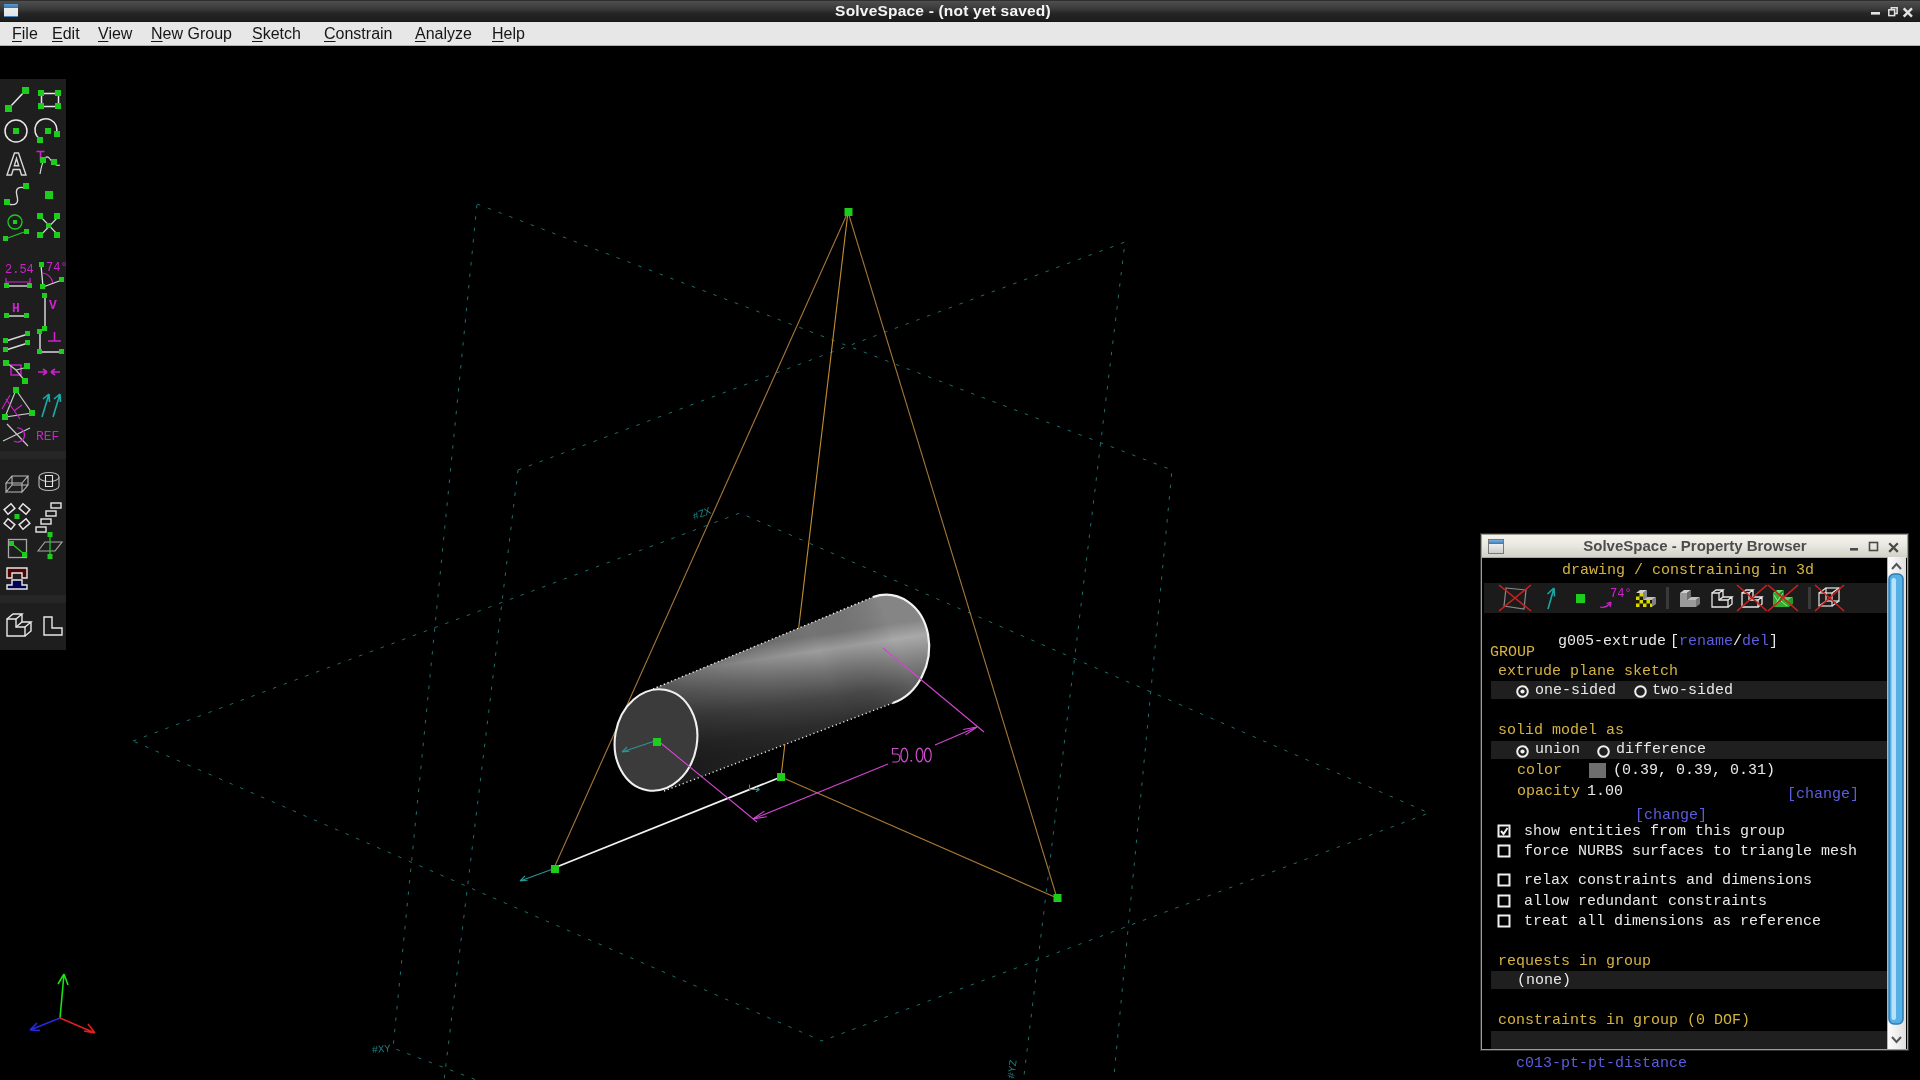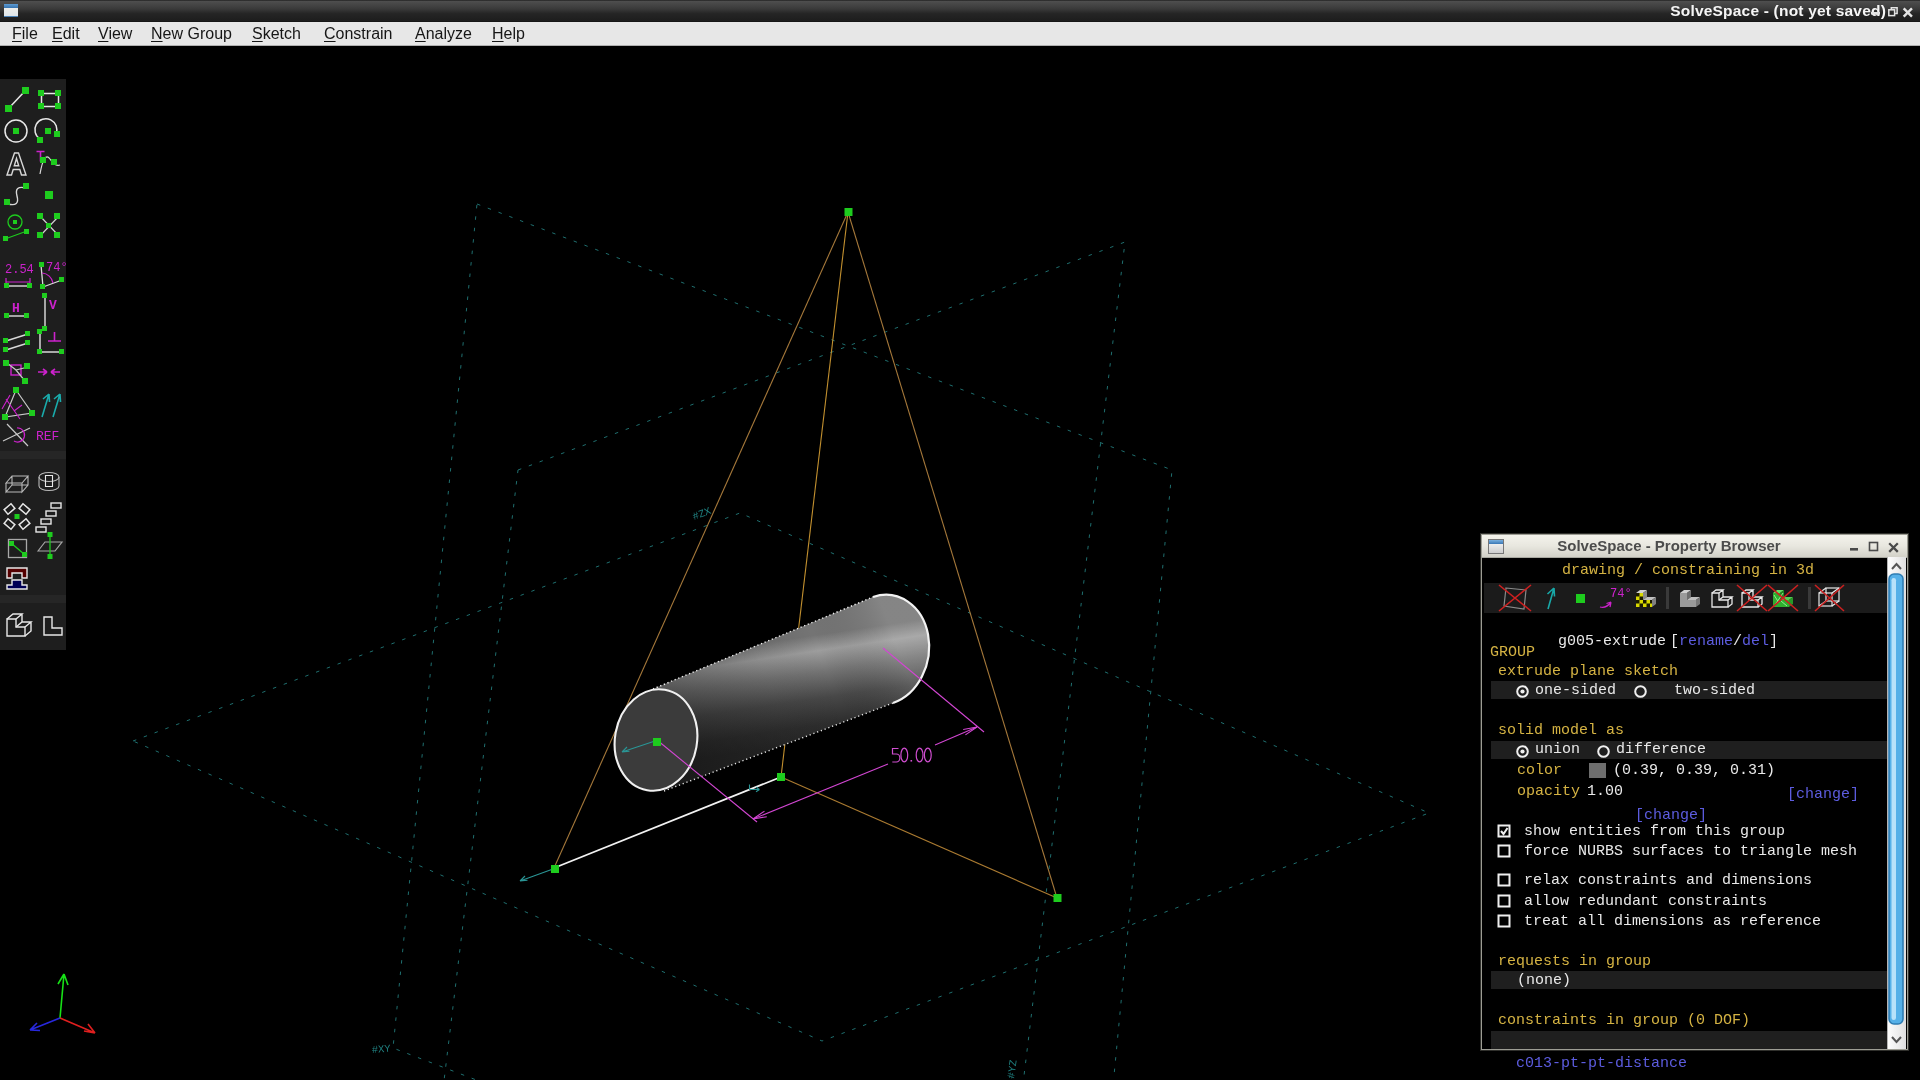--- a/index.html
+++ b/index.html
@@ -1,26 +1,26 @@
 <!DOCTYPE html>
 <html><head>
 <meta charset="utf-8">
 <style>
   html,body{margin:0;padding:0;width:1920px;height:1080px;background:#000;overflow:hidden;}
   body{font-family:"Liberation Sans",sans-serif;position:relative;-webkit-font-smoothing:antialiased;}
   .abs{position:absolute;}
   #titlebar{left:0;top:0;width:1920px;height:22px;background:linear-gradient(#1c1c1c 0%,#4e4e4e 6%,#3a3a3a 40%,#252525 62%,#1d1d1d 95%,#111 100%);}
-  #titletext{left:0;top:2px;width:1886px;text-align:right;color:#f5f5f5;font-size:15.5px;font-weight:bold;letter-spacing:0.2px;}
+  #titletext{left:0;top:2px;width:1886px;text-align:center;color:#f5f5f5;font-size:15.5px;font-weight:bold;letter-spacing:0.2px;}
   #menubar{left:0;top:22px;width:1920px;height:24px;background:#e7e7e7;border-bottom:1px solid #b0b0b0;box-sizing:border-box;}
   .mi{position:absolute;top:3px;font-size:16px;color:#161616;}
   .mi u{text-decoration-thickness:1px;text-underline-offset:2px;}
   #toolbar{left:0;top:79px;}
   #propwin{left:1481px;top:534px;width:425px;height:514px;background:#000;border:1px solid #9d9d94;box-shadow:0 0 0 1px #30302c;}
   #ptitle{left:0;top:0;width:425px;height:22px;background:linear-gradient(#f4f3ec,#e8e7df 50%,#d2d1c8);border-bottom:1px solid #a8a8a0;}
-  #ptitletext{left:0;top:2px;width:374px;text-align:center;color:#4c4c4c;font-size:15px;font-weight:bold;}
+  #ptitletext{left:0;top:2px;width:374px;text-align:center;color:#4c4c4c;font-size:15px;font-weight:bold;padding-left:26px;}
   .mono{font-family:"Liberation Mono",monospace;font-size:15px;white-space:pre;}
   .yel{color:#d5b343;}
   .wht{color:#e9e9e9;}
   .blu{color:#5c5cdf;margin-top:24px;}
   .strip{position:absolute;left:9px;width:396px;height:18px;background:#1f1f1f;}
 </style>
 </head>
 <body>
 
 <svg class="abs" id="canvas" width="1920" height="1080" viewBox="0 0 1920 1080" style="left:0;top:0">
@@ -398,21 +398,21 @@
   <div class="abs mono yel" style="left:16px;top:128px;">extrude plane sketch</div>
   <div class="strip" style="top:146px;"></div>
   <svg class="abs" style="left:33px;top:149px" width="16" height="15" viewBox="0 0 16 15">
       <circle cx="7.5" cy="7.5" r="5.3" fill="none" stroke="#efefef" stroke-width="2"></circle>
       <circle cx="7.5" cy="7.5" r="2.1" fill="#efefef"></circle>
     </svg>
   <div class="abs mono wht" style="left:53px;top:147px;">one-sided</div>
   <svg class="abs" style="left:151px;top:149px" width="16" height="15" viewBox="0 0 16 15">
       <circle cx="7.5" cy="7.5" r="5.3" fill="none" stroke="#efefef" stroke-width="2"></circle>
     </svg>
-  <div class="abs mono wht" style="left:170px;top:147px;margin-left:22px;">two-sided</div>
+  <div class="abs mono wht" style="left:170px;top:147px;">two-sided</div>
 
   <div class="abs mono yel" style="left:16px;top:187px;">solid model as</div>
   <div class="strip" style="top:206px;"></div>
   <svg class="abs" style="left:33px;top:209px" width="16" height="15" viewBox="0 0 16 15">
       <circle cx="7.5" cy="7.5" r="5.3" fill="none" stroke="#efefef" stroke-width="2"></circle>
       <circle cx="7.5" cy="7.5" r="2.1" fill="#efefef"></circle>
     </svg>
   <div class="abs mono wht" style="left:53px;top:206px;">union</div>
   <svg class="abs" style="left:114px;top:209px" width="16" height="15" viewBox="0 0 16 15">
       <circle cx="7.5" cy="7.5" r="5.3" fill="none" stroke="#efefef" stroke-width="2"></circle>

